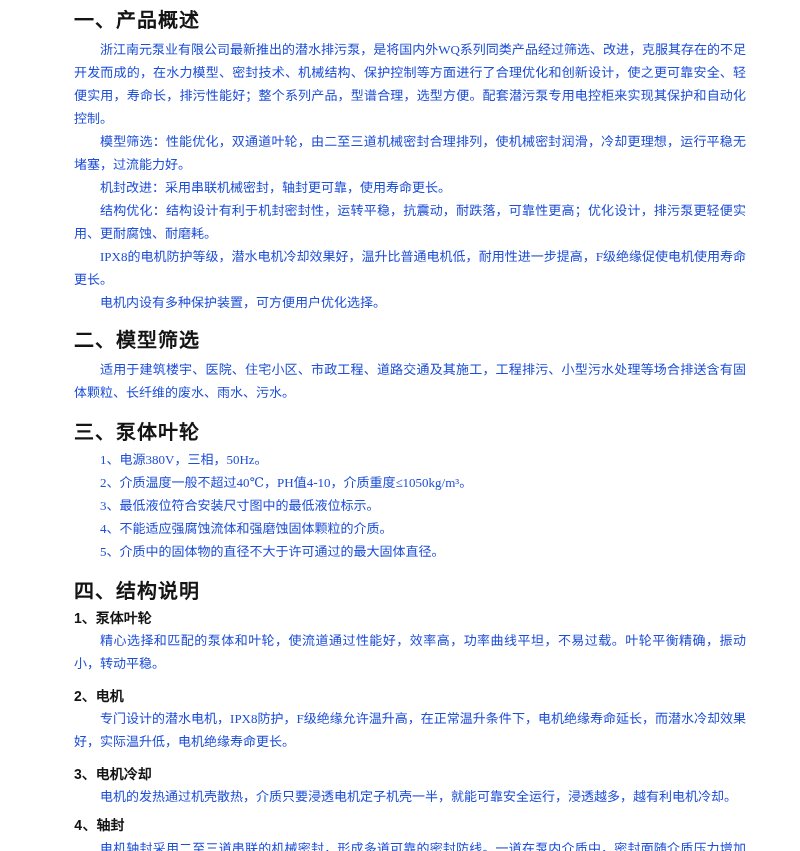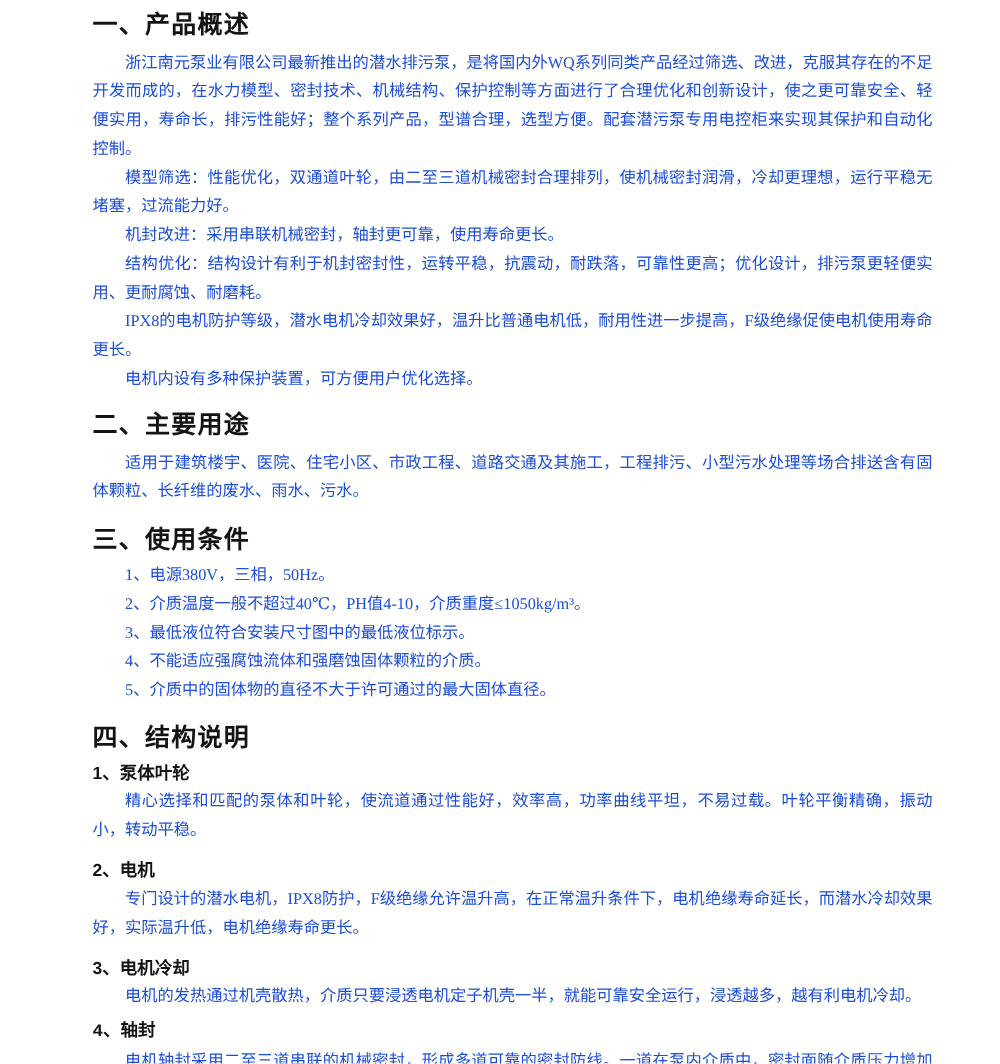--- a/index.html
+++ b/index.html
@@ -57,24 +57,24 @@
 <div class="page">
 
   <h2 class="sec-heading sec-1">一、产品概述</h2>
   <p class="body indent">浙江南元泵业有限公司最新推出的潜水排污泵，是将国内外WQ系列同类产品经过筛选、改进，克服其存在的不足开发而成的，在水力模型、密封技术、机械结构、保护控制等方面进行了合理优化和创新设计，使之更可靠安全、轻便实用，寿命长，排污性能好；整个系列产品，型谱合理，选型方便。配套潜污泵专用电控柜来实现其保护和自动化控制。</p>
   <p class="body indent">模型筛选：性能优化，双通道叶轮，由二至三道机械密封合理排列，使机械密封润滑，冷却更理想，运行平稳无堵塞，过流能力好。</p>
   <p class="body indent">机封改进：采用串联机械密封，轴封更可靠，使用寿命更长。</p>
   <p class="body indent">结构优化：结构设计有利于机封密封性，运转平稳，抗震动，耐跌落，可靠性更高；优化设计，排污泵更轻便实用、更耐腐蚀、耐磨耗。</p>
   <p class="body indent">IPX8的电机防护等级，潜水电机冷却效果好，温升比普通电机低，耐用性进一步提高，F级绝缘促使电机使用寿命更长。</p>
   <p class="body indent">电机内设有多种保护装置，可方便用户优化选择。</p>
 
-  <h2 class="sec-heading sec-2">二、主要用途</h2>
+  <h2 class="sec-heading sec-2">二、模型筛选</h2>
   <p class="body indent">适用于建筑楼宇、医院、住宅小区、市政工程、道路交通及其施工，工程排污、小型污水处理等场合排送含有固体颗粒、长纤维的废水、雨水、污水。</p>
 
-  <h2 class="sec-heading sec-3">三、使用条件</h2>
+  <h2 class="sec-heading sec-3">三、泵体叶轮</h2>
   <p class="body item">1、电源380V，三相，50Hz。</p>
   <p class="body item">2、介质温度一般不超过40℃，PH值4-10，介质重度≤1050kg/m³。</p>
   <p class="body item">3、最低液位符合安装尺寸图中的最低液位标示。</p>
   <p class="body item">4、不能适应强腐蚀流体和强磨蚀固体颗粒的介质。</p>
   <p class="body item">5、介质中的固体物的直径不大于许可通过的最大固体直径。</p>
 
   <h2 class="sec-heading sec-4">四、结构说明</h2>
 
   <h3 class="sub-heading sub-1">1、泵体叶轮</h3>
   <p class="body indent">精心选择和匹配的泵体和叶轮，使流道通过性能好，效率高，功率曲线平坦，不易过载。叶轮平衡精确，振动小，转动平稳。</p>

